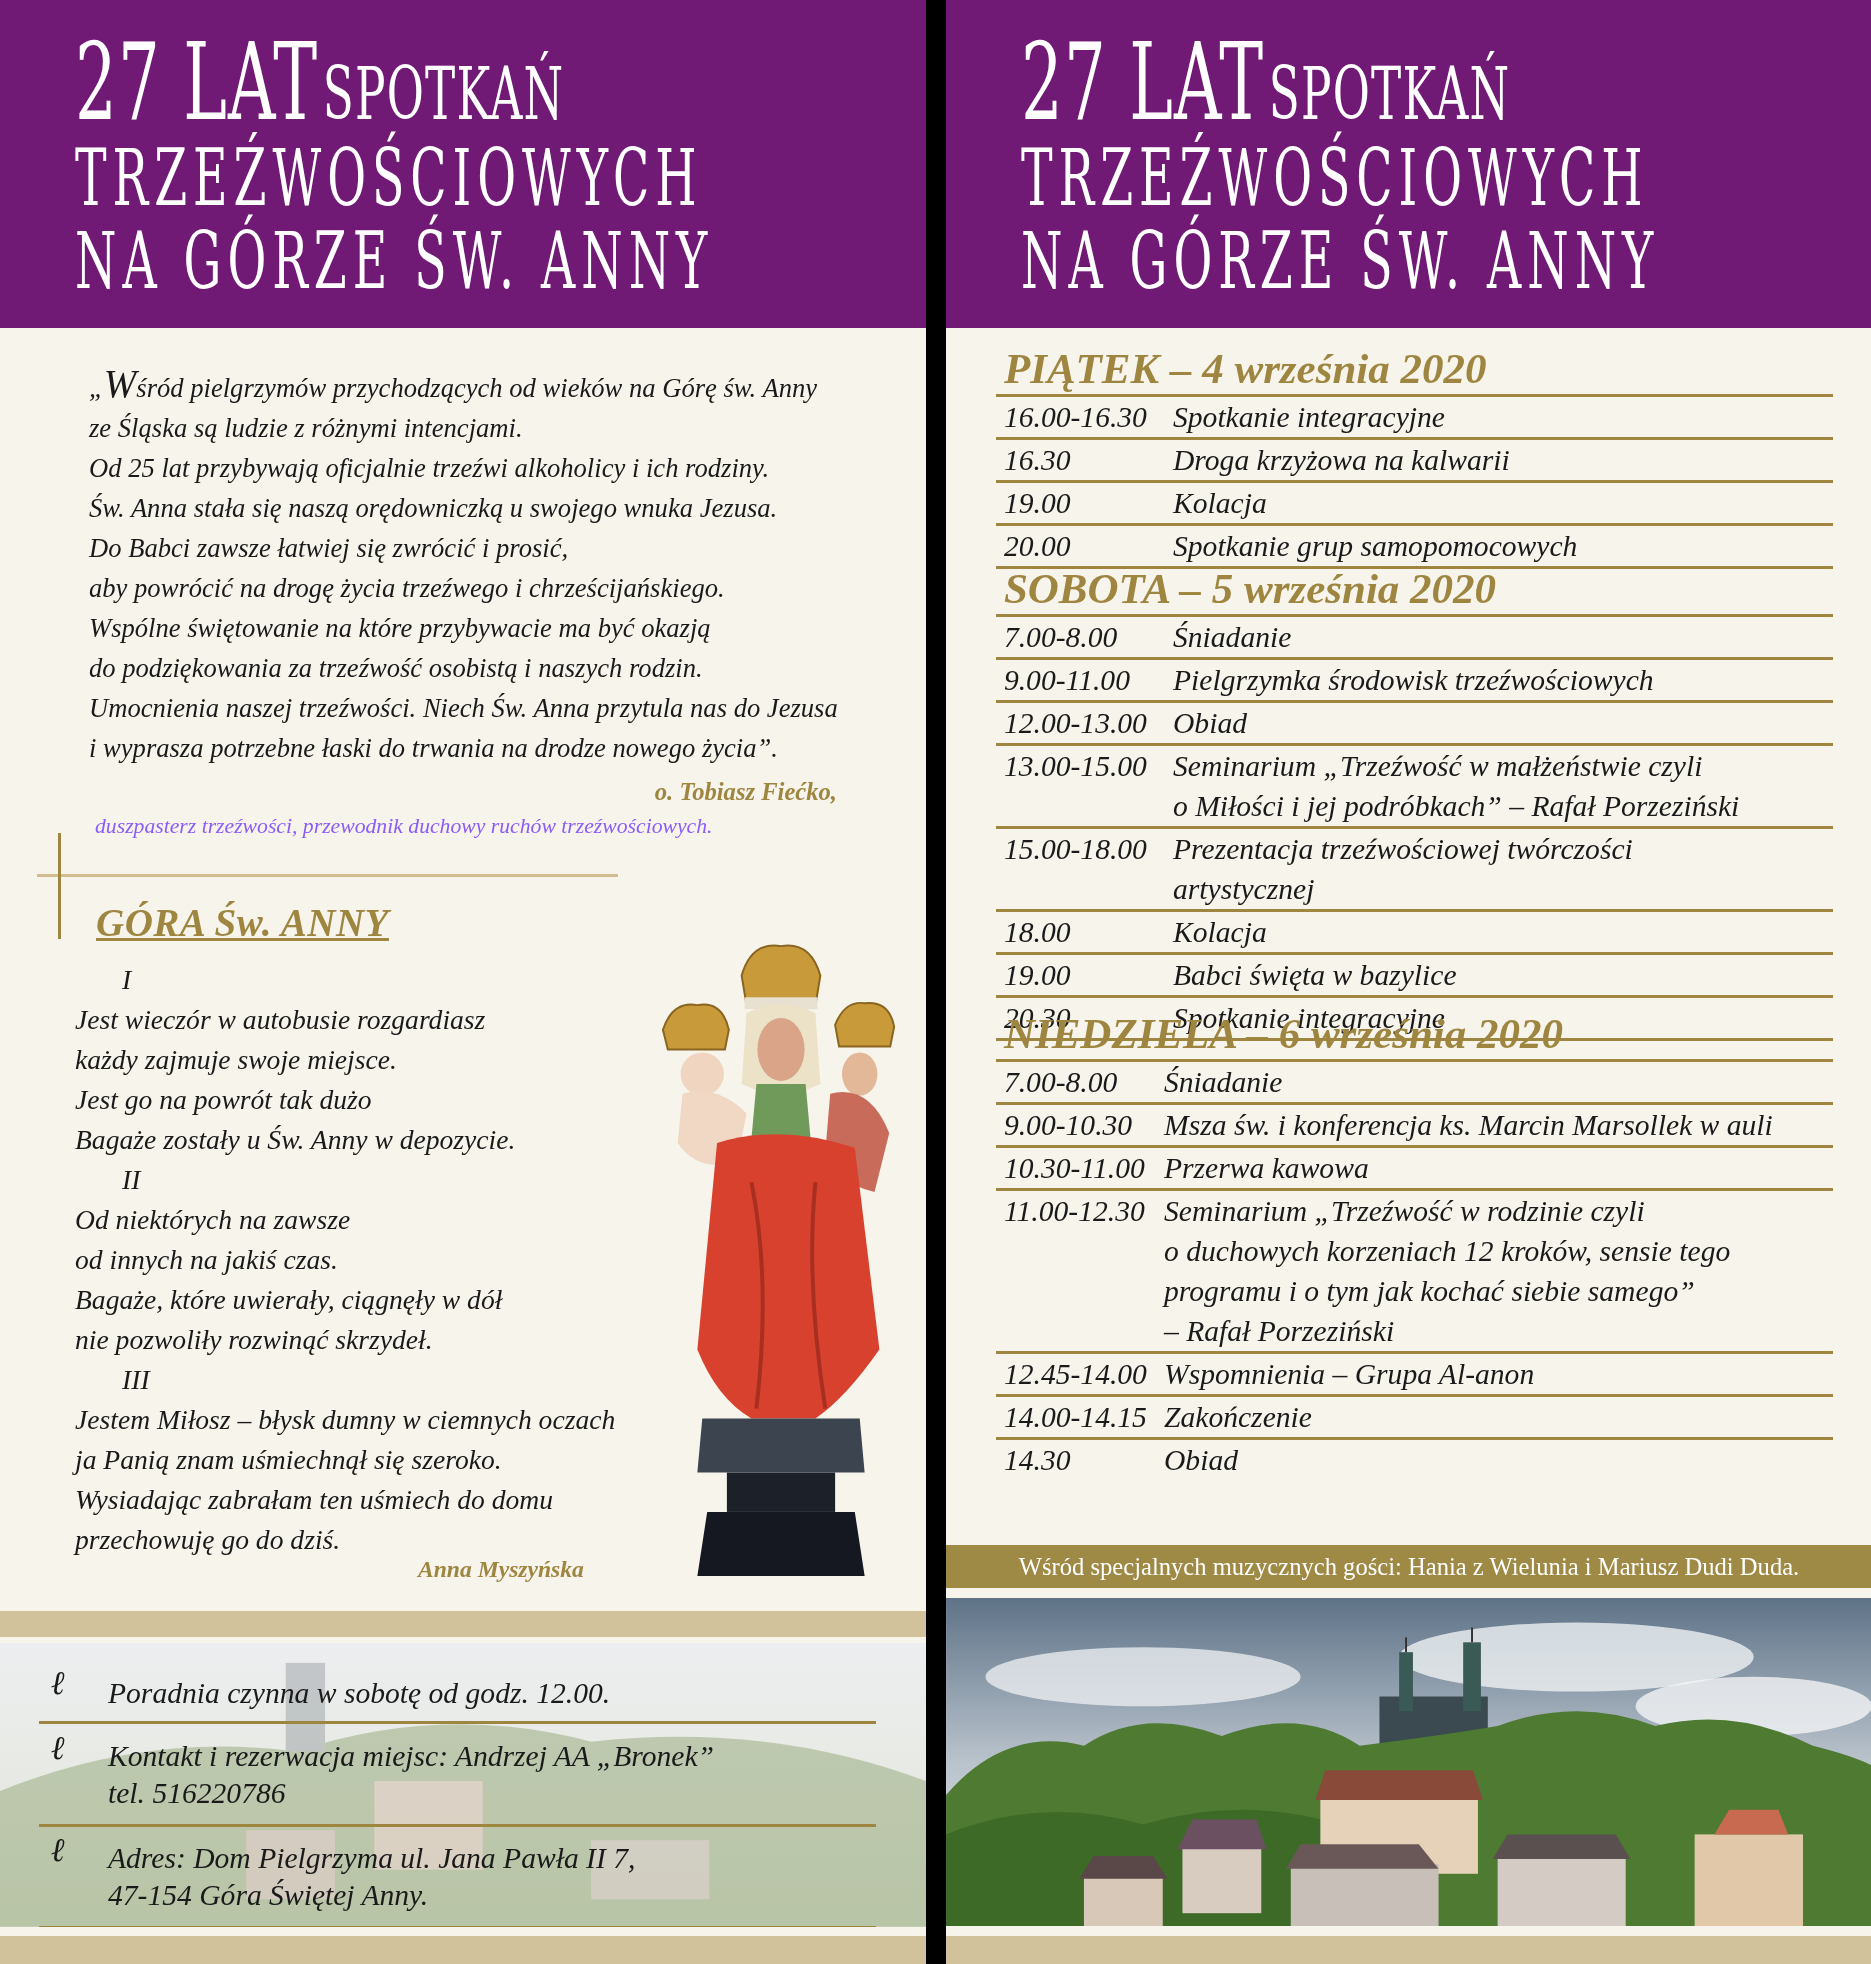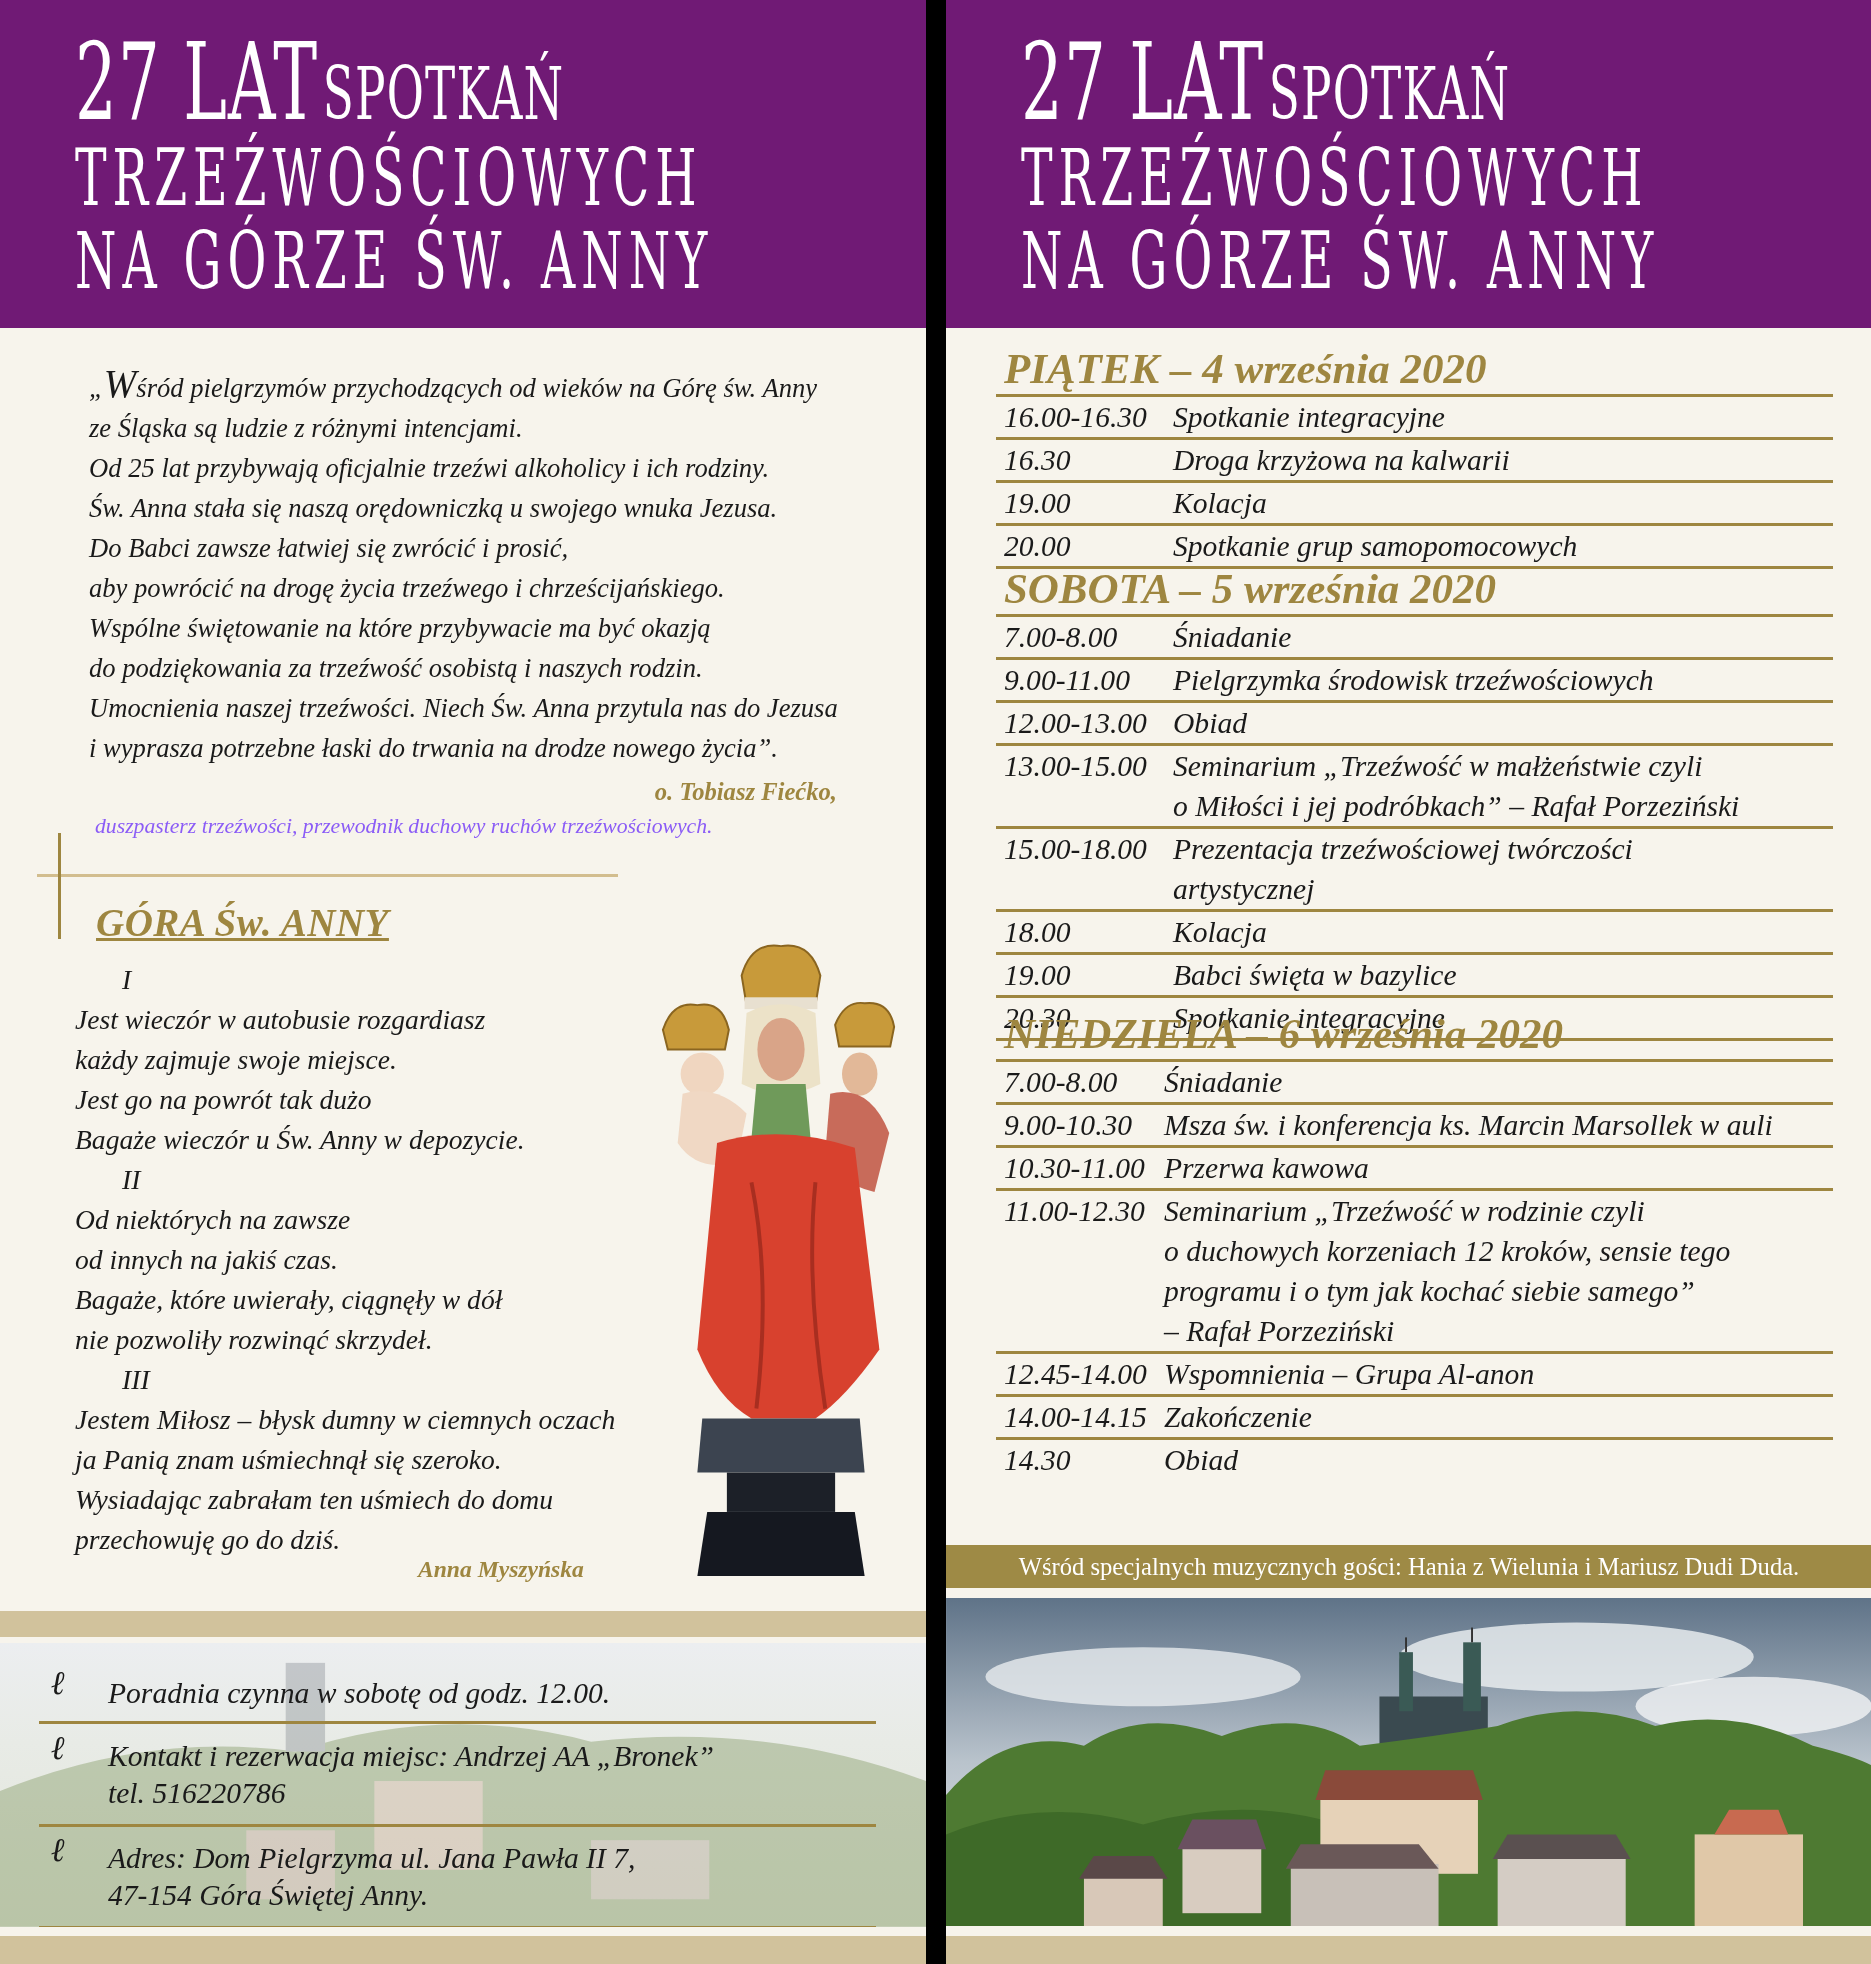--- a/index.html
+++ b/index.html
@@ -83,21 +83,21 @@
 
   <div class="divider-h"></div>
   <div class="divider-v"></div>
 
   <div class="poem-title">GÓRA Św. ANNY</div>
   <div class="poem">
     <span class="stanza-num">I</span>
     <span class="pline">Jest wieczór w autobusie rozgardiasz</span>
     <span class="pline">każdy zajmuje swoje miejsce.</span>
     <span class="pline">Jest go na powrót tak dużo</span>
-    <span class="pline">Bagaże wieczór u Św. Anny w depozycie.</span>
+    <span class="pline">Bagaże zostały u Św. Anny w depozycie.</span>
     <span class="stanza-num">II</span>
     <span class="pline">Od niektórych na zawsze</span>
     <span class="pline">od innych na jakiś czas.</span>
     <span class="pline">Bagaże, które uwierały, ciągnęły w dół</span>
     <span class="pline">nie pozwoliły rozwinąć skrzydeł.</span>
     <span class="stanza-num">III</span>
     <span class="pline">Jestem Miłosz – błysk dumny w ciemnych oczach</span>
     <span class="pline">ja Panią znam uśmiechnął się szeroko.</span>
     <span class="pline">Wysiadając zabrałam ten uśmiech do domu</span>
     <span class="pline">przechowuję go do dziś.</span>

